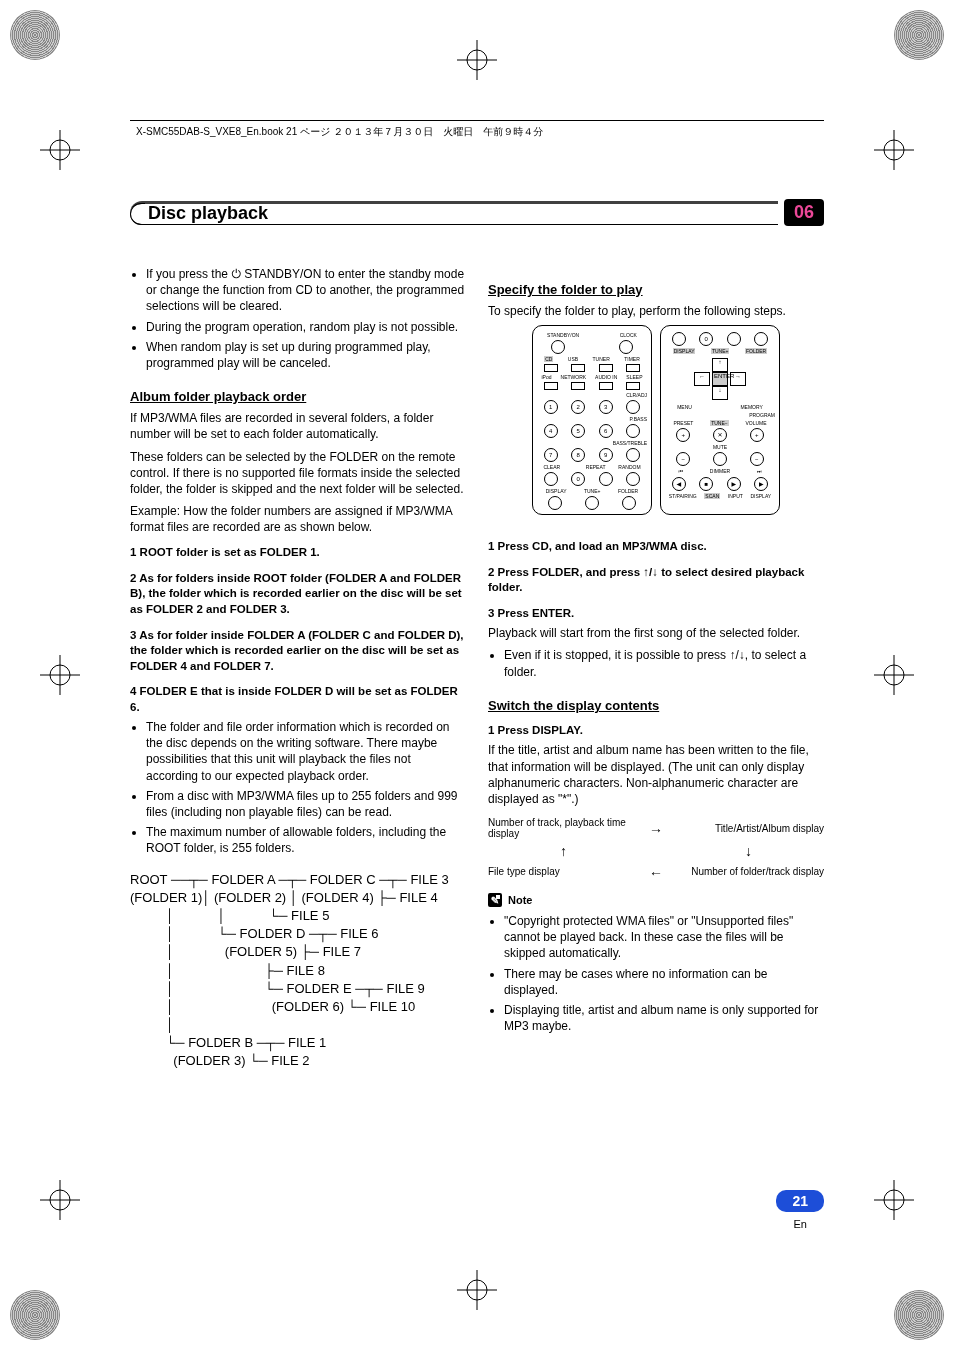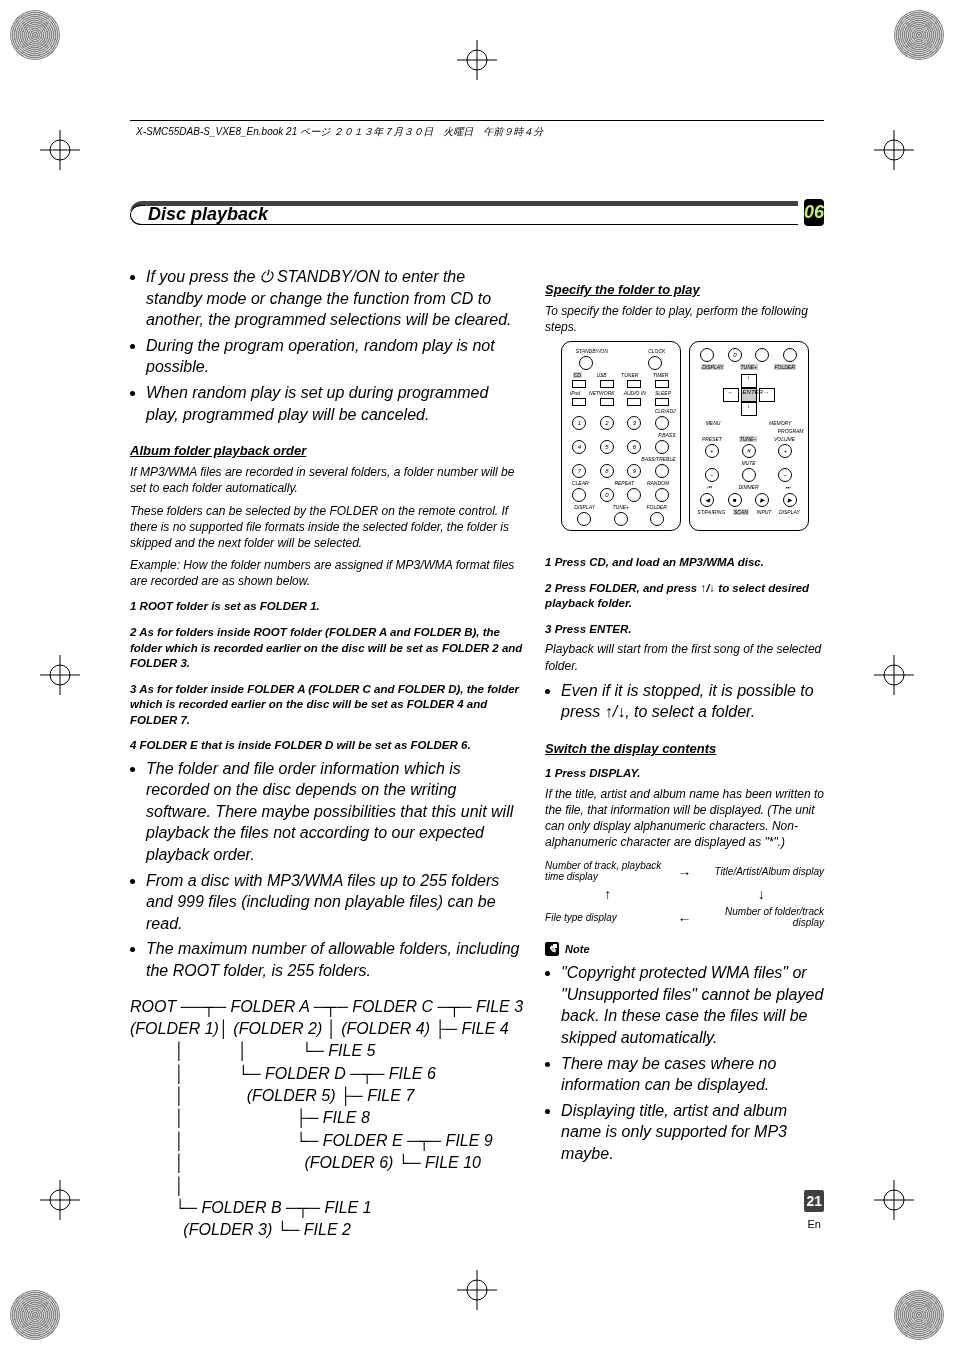--- a/index.html
+++ b/index.html
@@ -1,52 +1,52 @@
 <!DOCTYPE html>
 <html><head>
 <meta charset="utf-8">
 <style>
   * { box-sizing: border-box; margin: 0; padding: 0; }
   body { background: #fff; font-family: Arial, Helvetica, sans-serif; font-size: 11px; color: #000; width: 954px; height: 1350px; position: relative; }
-  .page { position: absolute; left: 130px; top: 120px; width: 694px; font-style: italic; }
+  .page { position: absolute; left: 130px; top: 120px; width: 694px; }
   .header-line { border-top: 1px solid #000; margin-bottom: 4px; }
   .header-text { font-size: 10px; margin-bottom: 60px; padding-left: 6px; }
   .title-row { display: flex; align-items: center; margin-bottom: 40px; }
-  .title-line { flex: 1; height: 24px; border-top: 5px solid #404040; border-bottom: 1px solid #000; border-radius: 12px 0 0 12px; display: flex; align-items: center; position: relative; text-align: right; }
+  .title-line { flex: 1; height: 24px; border-top: 3px solid #404040; border-bottom: 1px solid #000; border-radius: 12px 0 0 12px; display: flex; align-items: center; position: relative; text-align: right; }
   .title-line::before { content:""; position:absolute; left:0; top:-1px; bottom:-1px; width:14px; border:1px solid #000; border-right:none; border-radius:14px 0 0 14px; }
   .chapter-title { font-size: 18px; font-weight: bold; margin-left: 18px; }
-  .chapter-num { background: #000; color: #bef264; font-size: 18px; font-weight: bold; padding: 3px 0; border-radius: 4px; margin-left: 6px; }
+  .chapter-num { background: #000; color: #ec4899; font-size: 18px; font-weight: bold; padding: 3px 10px; border-radius: 4px; margin-left: 6px; }
   .cols { display: flex; gap: 22px; }
   .col { flex: 1; }
   .bullet-list { list-style: disc; padding-left: 16px; }
-  .bullet-list li { margin-bottom: 4px; line-height: 1.35; font-size: 16px; }
+  .bullet-list li { margin-bottom: 4px; line-height: 1.35; font-size: 12px; }
   .section-h { font-size: 13px; font-weight: bold; text-decoration: underline; margin-top: 18px; margin-bottom: 6px; }
   .body-text { font-size: 12px; line-height: 1.35; margin-bottom: 6px; }
   .step { font-size: 11.5px; font-weight: bold; margin-top: 10px; margin-bottom: 4px; line-height: 1.35; }
   .note-row { display:flex; align-items:center; gap:6px; margin: 10px 0 6px; }
   .note-icon { width:14px; height:14px; background:#000; color:#fff; display:flex; align-items:center; justify-content:center; font-size:10px; font-weight:bold; border-radius:2px; position:relative; }
   .note-icon::before { content:""; position:absolute; top:2px; right:2px; width:4px; height:4px; background:#fff; }
   .note-label { font-weight:bold; font-size:11px; }
   .remote-fig { width: 100%; height: 200px; border: none; margin: 6px 0 14px; position: relative; display:flex; gap:8px; justify-content:center; }
   .remote-box { width: 120px; height: 190px; border: 1px solid #000; border-radius: 10px; position: relative; font-size: 5.5px; padding: 4px; }
   .remote-box.r2 { width: 120px; }
   .rb-row { display:flex; justify-content:space-around; margin:2px 0; }
   .rb-circ { width:14px; height:14px; border:1px solid #000; border-radius:50%; display:inline-block; font-size:6px; text-align:center; line-height:12px; }
   .rb-rect { width:14px; height:8px; border:1px solid #000; display:inline-block; }
   .rb-lbl { font-size:5px; }
   .hilite { background:#ccc; padding:0 1px; }
   .dpad { display:flex; flex-direction:column; align-items:center; margin:4px 0; }
   .dpad-row { display:flex; gap:2px; }
   .dpad-btn { width:16px; height:14px; border:1px solid #000; font-size:6px; text-align:center; }
-  .tree { font-size: 16px; line-height: 1.4; font-family: Arial, sans-serif; margin-top: 14px; white-space: pre; }
+  .tree { font-size: 13px; line-height: 1.4; font-family: Arial, sans-serif; margin-top: 14px; white-space: pre; }
   .flow { margin: 10px 0 14px; }
   .flow-row { display:flex; align-items:center; justify-content:space-between; font-size:10px; margin:4px 0; }
   .arrow { font-size:14px; }
   .page-num-wrap { position:absolute; right: 130px; bottom: 120px; display:flex; flex-direction:column; align-items:center; }
-  .page-num { background:#404040; color:#fff; font-weight:bold; font-size:14px; padding:3px 2px; border-radius:2px; }
+  .page-num { background:#1d4ed8; color:#fff; font-weight:bold; font-size:14px; padding:3px 16px; border-radius:10px; }
   .page-lang { font-size:11px; margin-top:6px; }
   .reg-mark { position:absolute; width:40px; height:40px; }
   .reg-mark svg { width:100%; height:100%; }
   .reg-tl { left:40px; top:130px; }
   .reg-tr { right:40px; top:130px; }
   .reg-bl { left:40px; bottom:130px; }
   .reg-br { right:40px; bottom:130px; }
   .reg-ml { left:40px; top:655px; }
   .reg-mr { right:40px; top:655px; }
   .reg-mt { left:457px; top:40px; }

